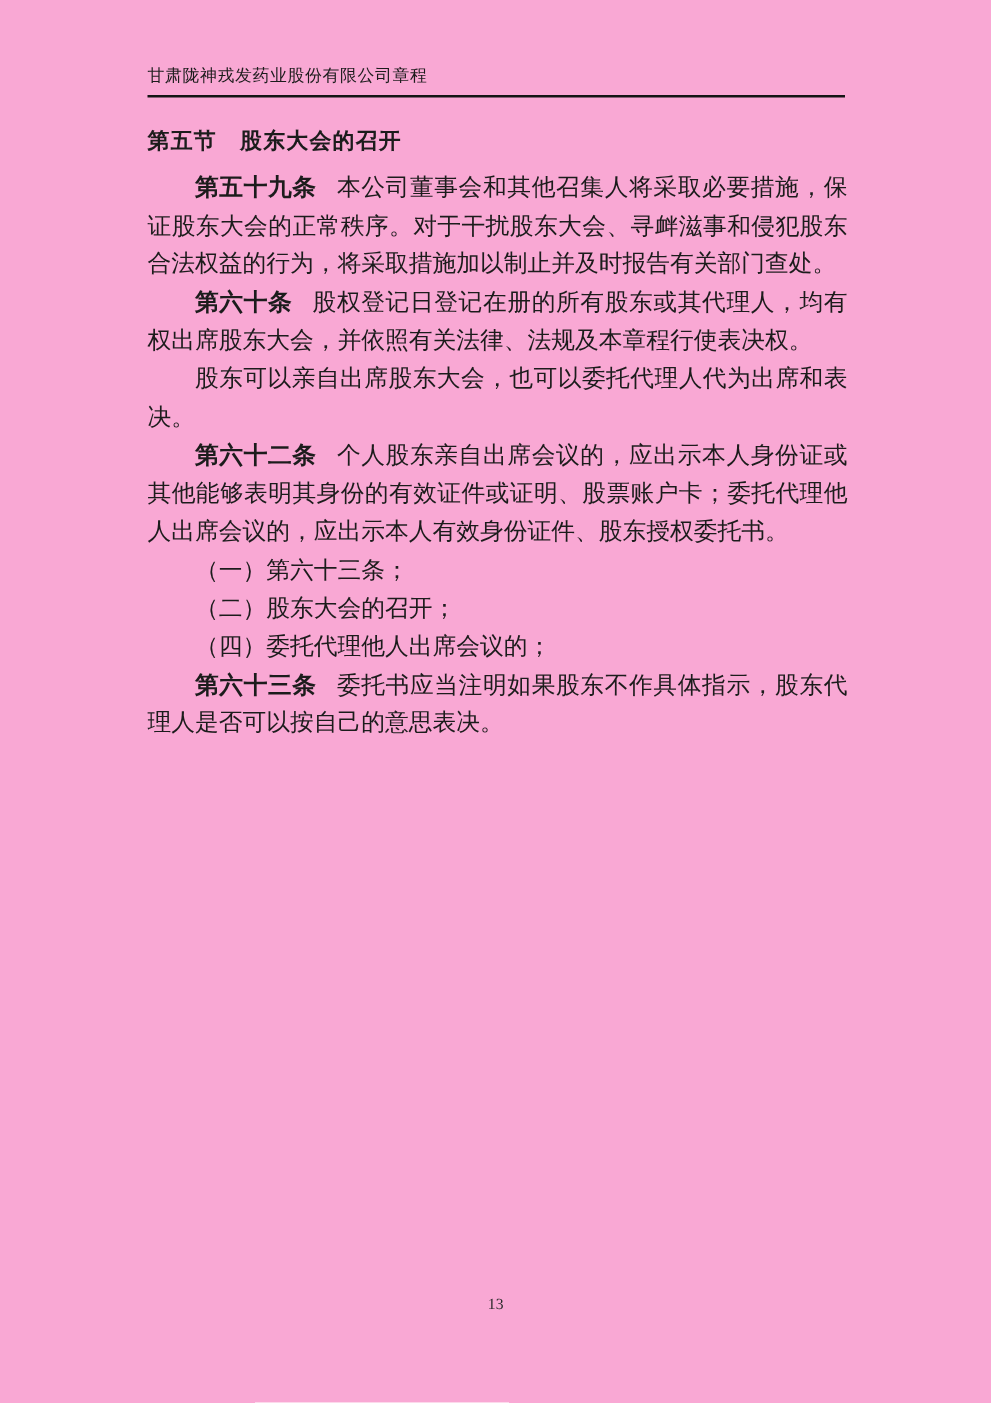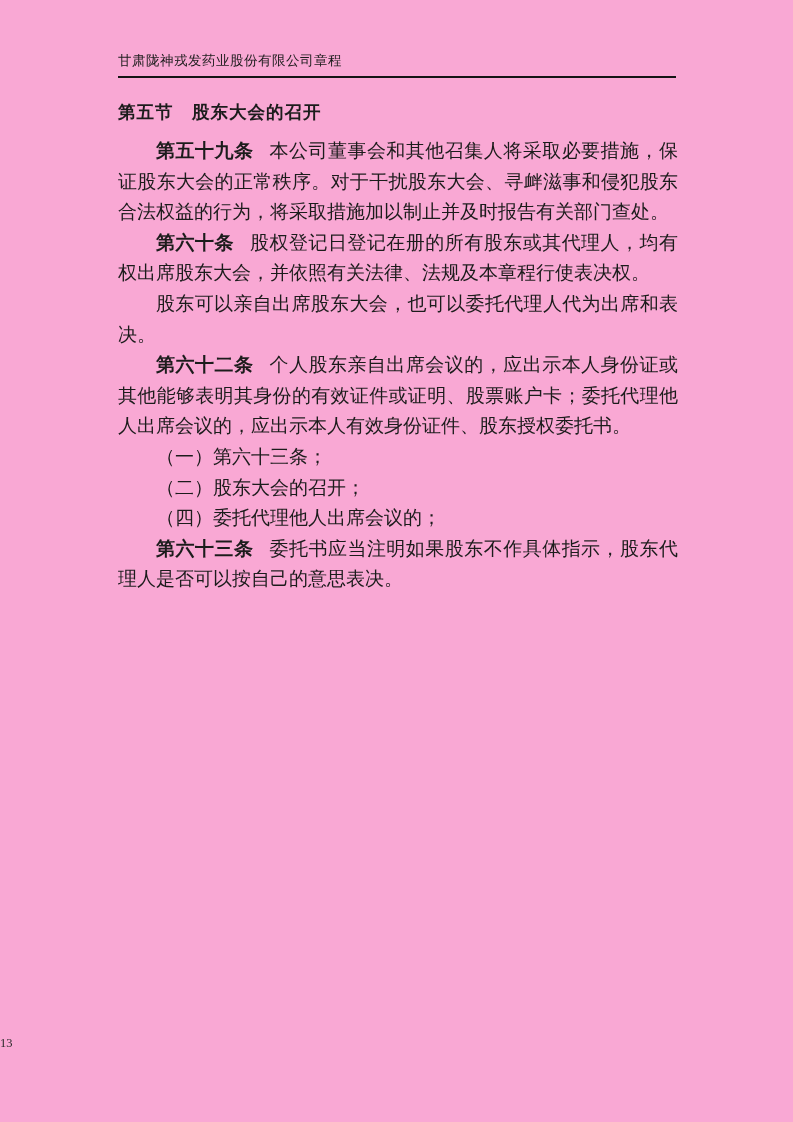--- a/index.html
+++ b/index.html
@@ -54,20 +54,21 @@
     font-weight: bold;
   }
   .lead:not(:empty) {
     margin-right: 0.85em;
   }
   .page-number {
     position: absolute;
     top: 1036px;
     left: 0;
     width: 793px;
+    text-align: center;
     font-size: 12.5px;
     color: #2a2a2a;
   }
 </style>
 </head>
 <body>
 
 <div class="page">
 
   <div class="running-header">

